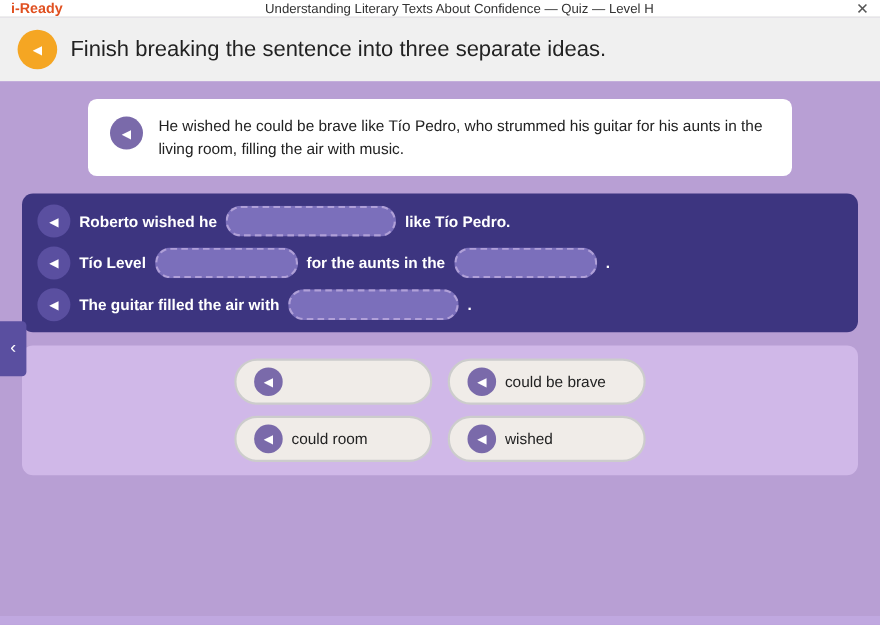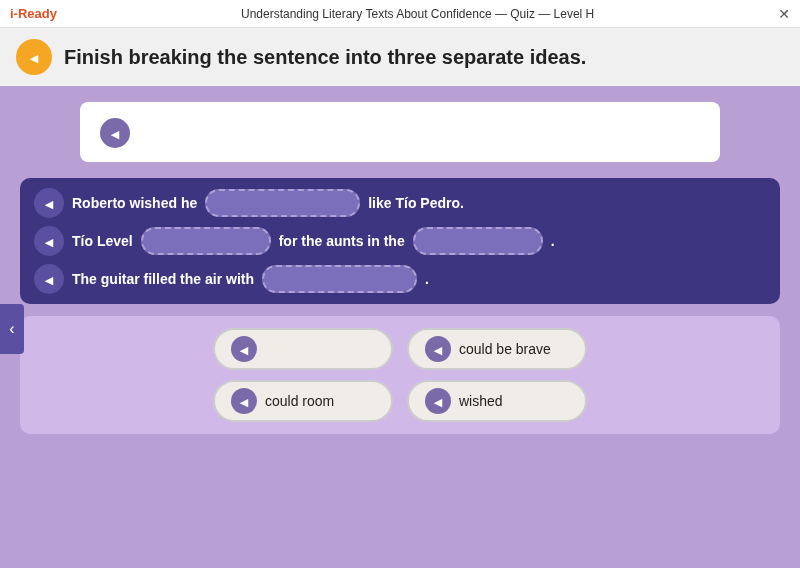--- a/index.html
+++ b/index.html
@@ -11,21 +11,21 @@
       background: #c0a8e0;
     }
 
     
     .top-bar {
       display: flex;
       align-items: center;
       justify-content: space-between;
       background: #fff;
       padding: 4px 10px;
-      height: 28px;
+      height: 16px;
       border-bottom: 1px solid #ddd;
     }
     .top-bar-logo {
       font-weight: bold;
       font-size: 13px;
       color: #e05020;
     }
     .top-bar-title {
       font-size: 12px;
       color: #333;
@@ -51,21 +51,21 @@
       border-radius: 50%;
       background: #f5a623;
       display: flex;
       align-items: center;
       justify-content: center;
       cursor: pointer;
       flex-shrink: 0;
     }
     .instruction-text {
       font-size: 20px;
-      font-weight: bold;
+      font-weight: normal;
       color: #222;
       text-align: center;
     }
 
     
     .main-content {
       background: #b89fd4;
       padding: 16px 20px;
       height: calc(568px - 24px - 58px);
       position: relative;
@@ -247,20 +247,21 @@
 <div class="main-content">
 
   <div class="left-arrow">
     <span class="left-arrow-icon">‹</span>
   </div>
 
   <div class="quote-box">
     <div class="speaker-btn-small">
       <span class="spk"></span>
     </div>
+    <span class="quote-text">He wished he could be brave like Tío Pedro, who strummed his guitar for his aunts in the living room, filling the air with music.</span>
   </div>
 
   <div class="sentence-rows">
 
     <div class="sentence-row">
       <div class="speaker-btn-dark">
         <span class="spk"></span>
       </div>
       <span class="sentence-text">Roberto wished he</span>
       <div class="blank-box blank-box-wide"></div>

